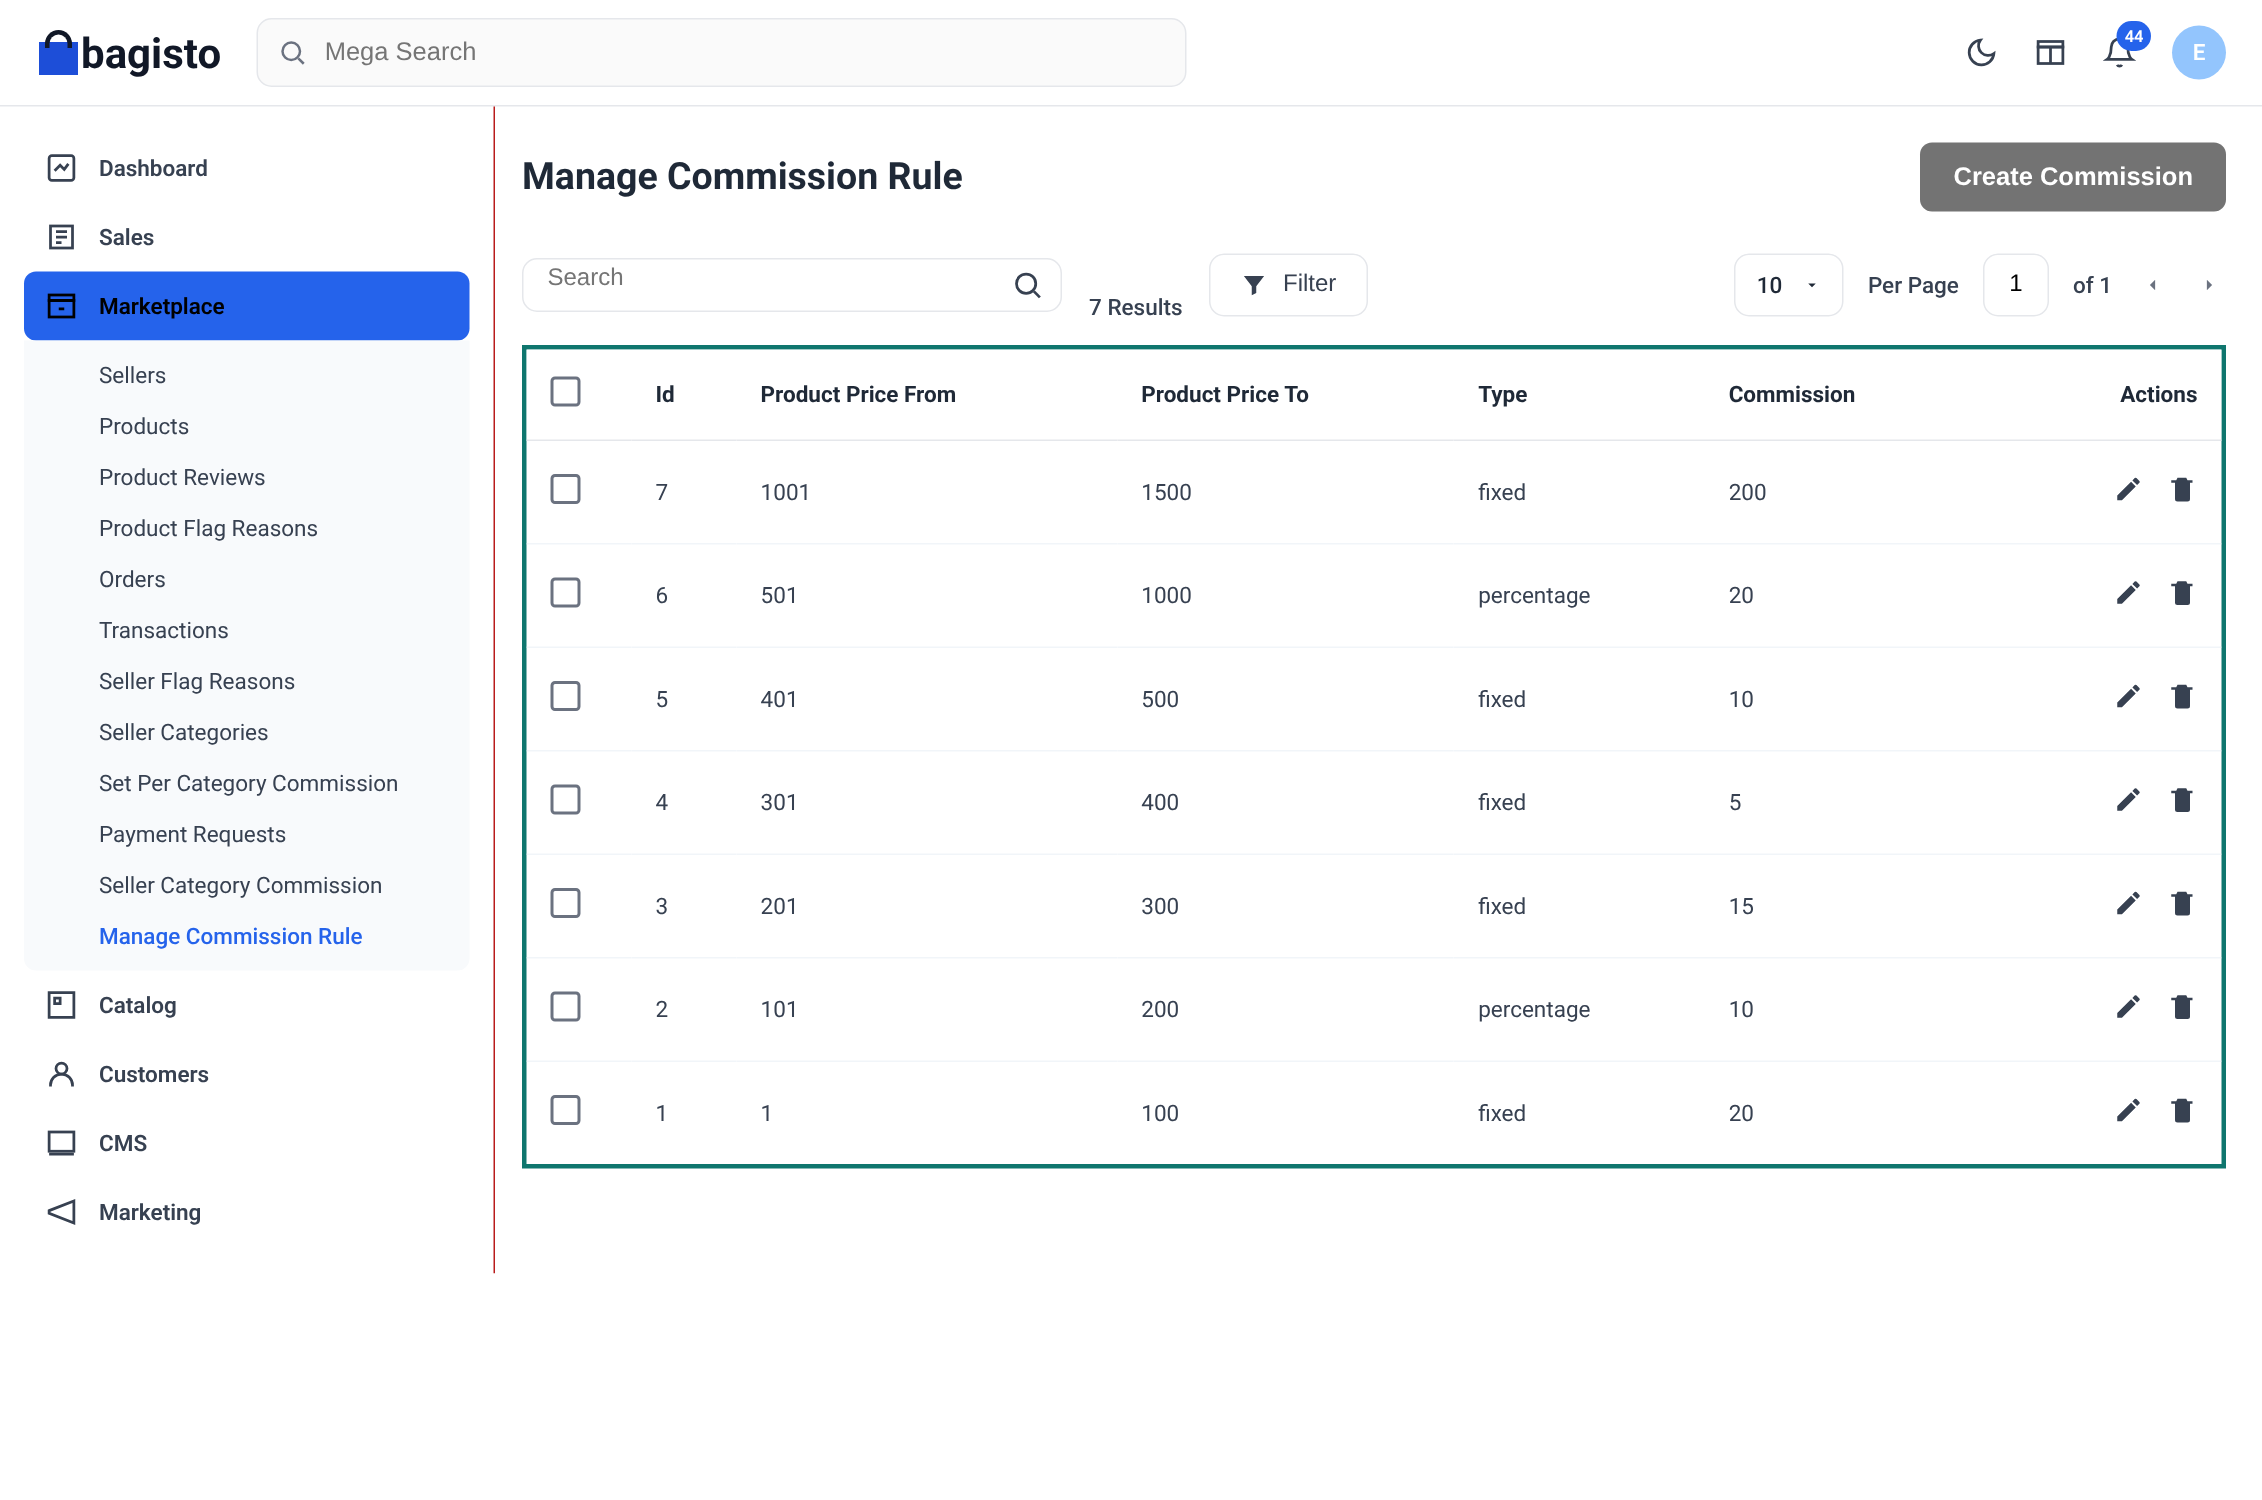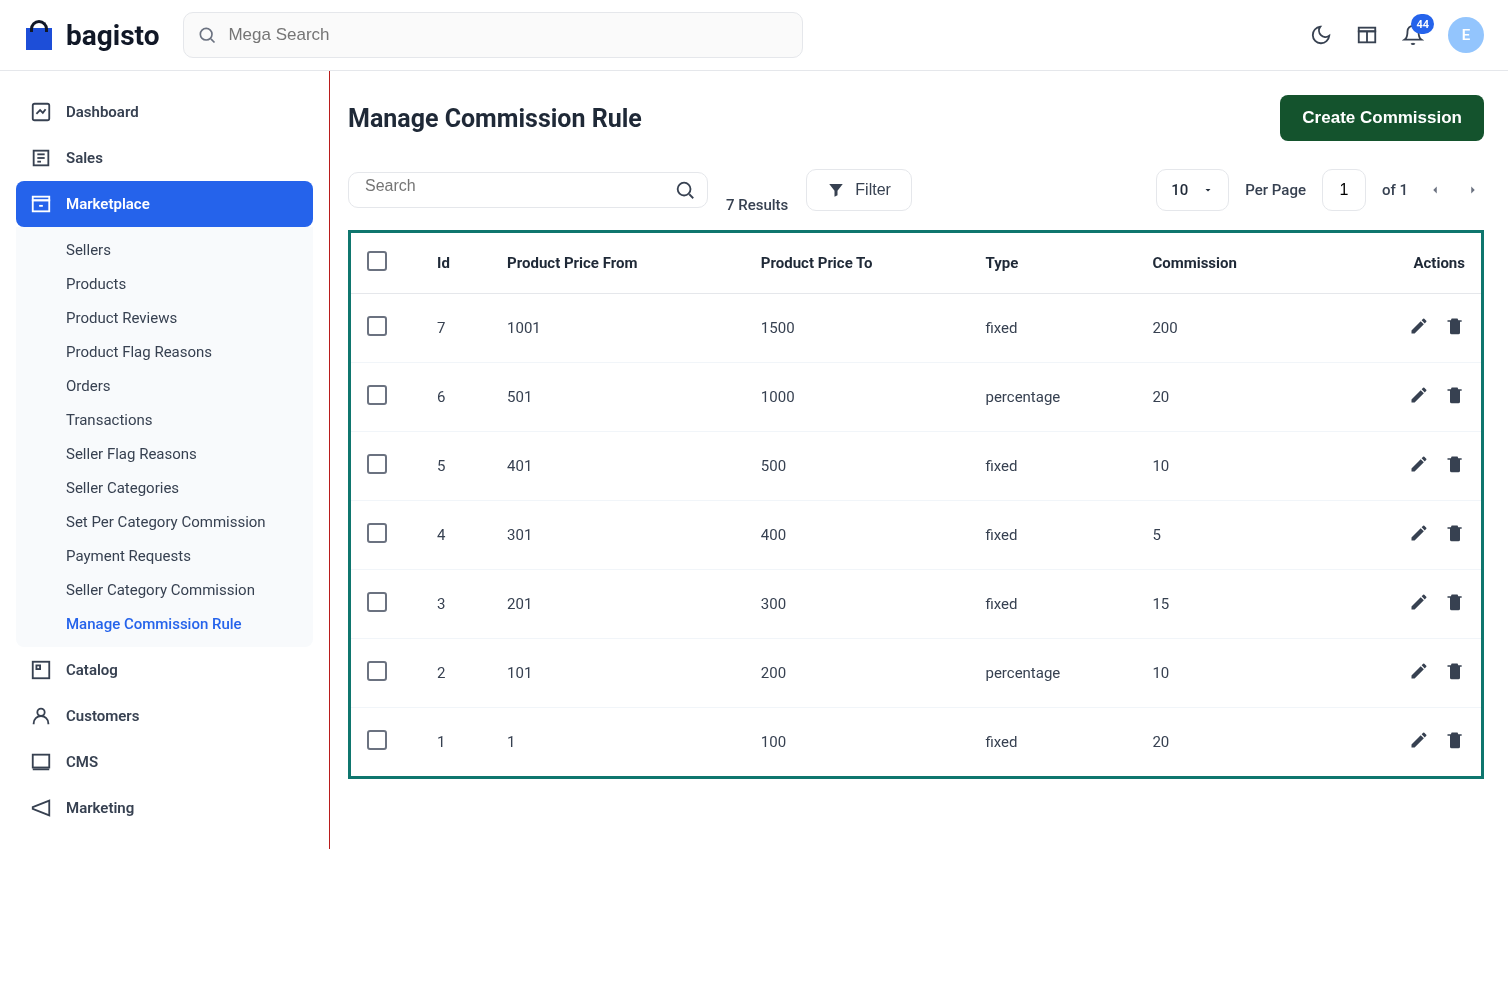--- a/index.html
+++ b/index.html
@@ -12,21 +12,21 @@
   .topbar {
     display: flex;
     align-items: center;
     padding: 12px 24px;
     border-bottom: 1px solid #e5e7eb;
     gap: 24px;
   }
   .logo {
     display: flex;
     align-items: center;
-    gap: 12px;
+    gap: 0;
     font-size: 28px;
     font-weight: 700;
     color: #111827;
   }
   .logo-icon {
     width: 30px;
     height: 30px;
     position: relative;
     display: inline-flex;
     align-items: flex-end;
@@ -113,21 +113,21 @@
     align-items: center;
     gap: 14px;
     padding: 12px 14px;
     border-radius: 8px;
     color: #374151;
     font-weight: 600;
     cursor: pointer;
   }
   .nav-item.active {
     background: #2563eb;
-    color: #ffffff;
+    color: #000000;
   }
   .nav-icon {
     width: 22px;
     display: flex;
     align-items: center;
     justify-content: center;
   }
   .sub-group {
     background: #f8fafc;
     border-radius: 0 0 8px 8px;
@@ -152,21 +152,21 @@
     align-items: center;
     justify-content: space-between;
     margin-bottom: 24px;
   }
   .page-title {
     font-size: 25px;
     font-weight: 700;
     color: #1f2937;
   }
   .btn-primary {
-    background: #14532d;
+    background: #737373;
     color: #fff;
     border: none;
     padding: 13px 22px;
     border-radius: 8px;
     font-size: 17px;
     font-weight: 600;
     cursor: pointer;
   }
   .toolbar {
     display: flex;

